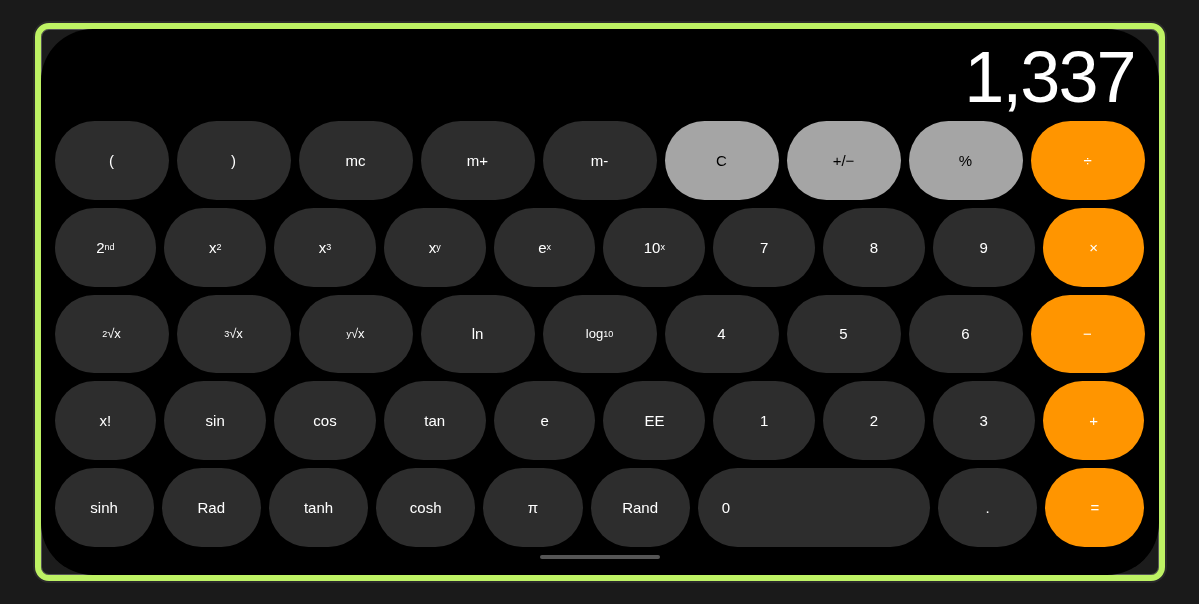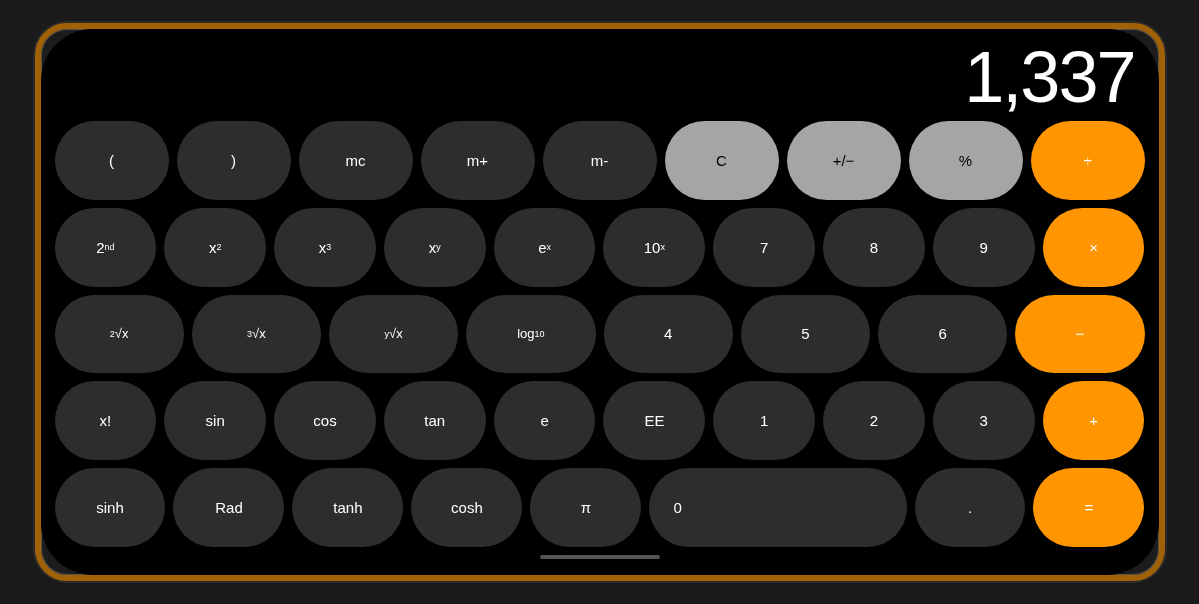--- a/index.html
+++ b/index.html
@@ -11,22 +11,22 @@
       width: 1199px;
       height: 604px;
       font-family: -apple-system, BlinkMacSystemFont, 'SF Pro Display', 'Helvetica Neue', sans-serif;
       overflow: hidden;
     }
 
     .phone-frame {
       width: 1130px;
       height: 558px;
       background: #1c1c1c;
-      border-radius: 32px;
-      border: 6px solid #a16207;
+      border-radius: 14px;
+      border: 6px solid #bef264;
       position: relative;
       display: flex;
       flex-direction: column;
       overflow: hidden;
       box-shadow: 0 0 0 2px #2a2a2a, inset 0 0 0 1px #555;
     }
 
     
     .phone-frame::before {
       content: '';
@@ -205,20 +205,21 @@
         <button class="btn btn-dark">7</button>
         <button class="btn btn-dark">8</button>
         <button class="btn btn-dark">9</button>
         <button class="btn btn-orange">×</button>
       </div>
 
       <div class="btn-row">
         <button class="btn btn-dark" style="font-size:13px;"><sup>2</sup>√x</button>
         <button class="btn btn-dark" style="font-size:13px;"><sup>3</sup>√x</button>
         <button class="btn btn-dark" style="font-size:13px;"><sup>y</sup>√x</button>
+        <button class="btn btn-dark">ln</button>
         <button class="btn btn-dark" style="font-size:13px;">log<sub>10</sub></button>
         <button class="btn btn-dark">4</button>
         <button class="btn btn-dark">5</button>
         <button class="btn btn-dark">6</button>
         <button class="btn btn-orange">−</button>
       </div>
 
       <div class="btn-row">
         <button class="btn btn-dark">x!</button>
         <button class="btn btn-dark">sin</button>
@@ -231,20 +232,21 @@
         <button class="btn btn-dark">3</button>
         <button class="btn btn-orange">+</button>
       </div>
 
       <div class="btn-row">
         <button class="btn btn-dark">sinh</button>
         <button class="btn btn-dark">Rad</button>
         <button class="btn btn-dark">tanh</button>
         <button class="btn btn-dark">cosh</button>
         <button class="btn btn-dark">π</button>
+        <button class="btn btn-dark">Rand</button>
         <button class="btn btn-dark btn-wide" style="justify-content: flex-start; padding-left: 24px;">0</button>
         <button class="btn btn-dark">.</button>
         <button class="btn btn-orange">=</button>
       </div>
 
     </div>
 
     <div class="home-indicator">
       <div class="home-bar"></div>
     </div>

